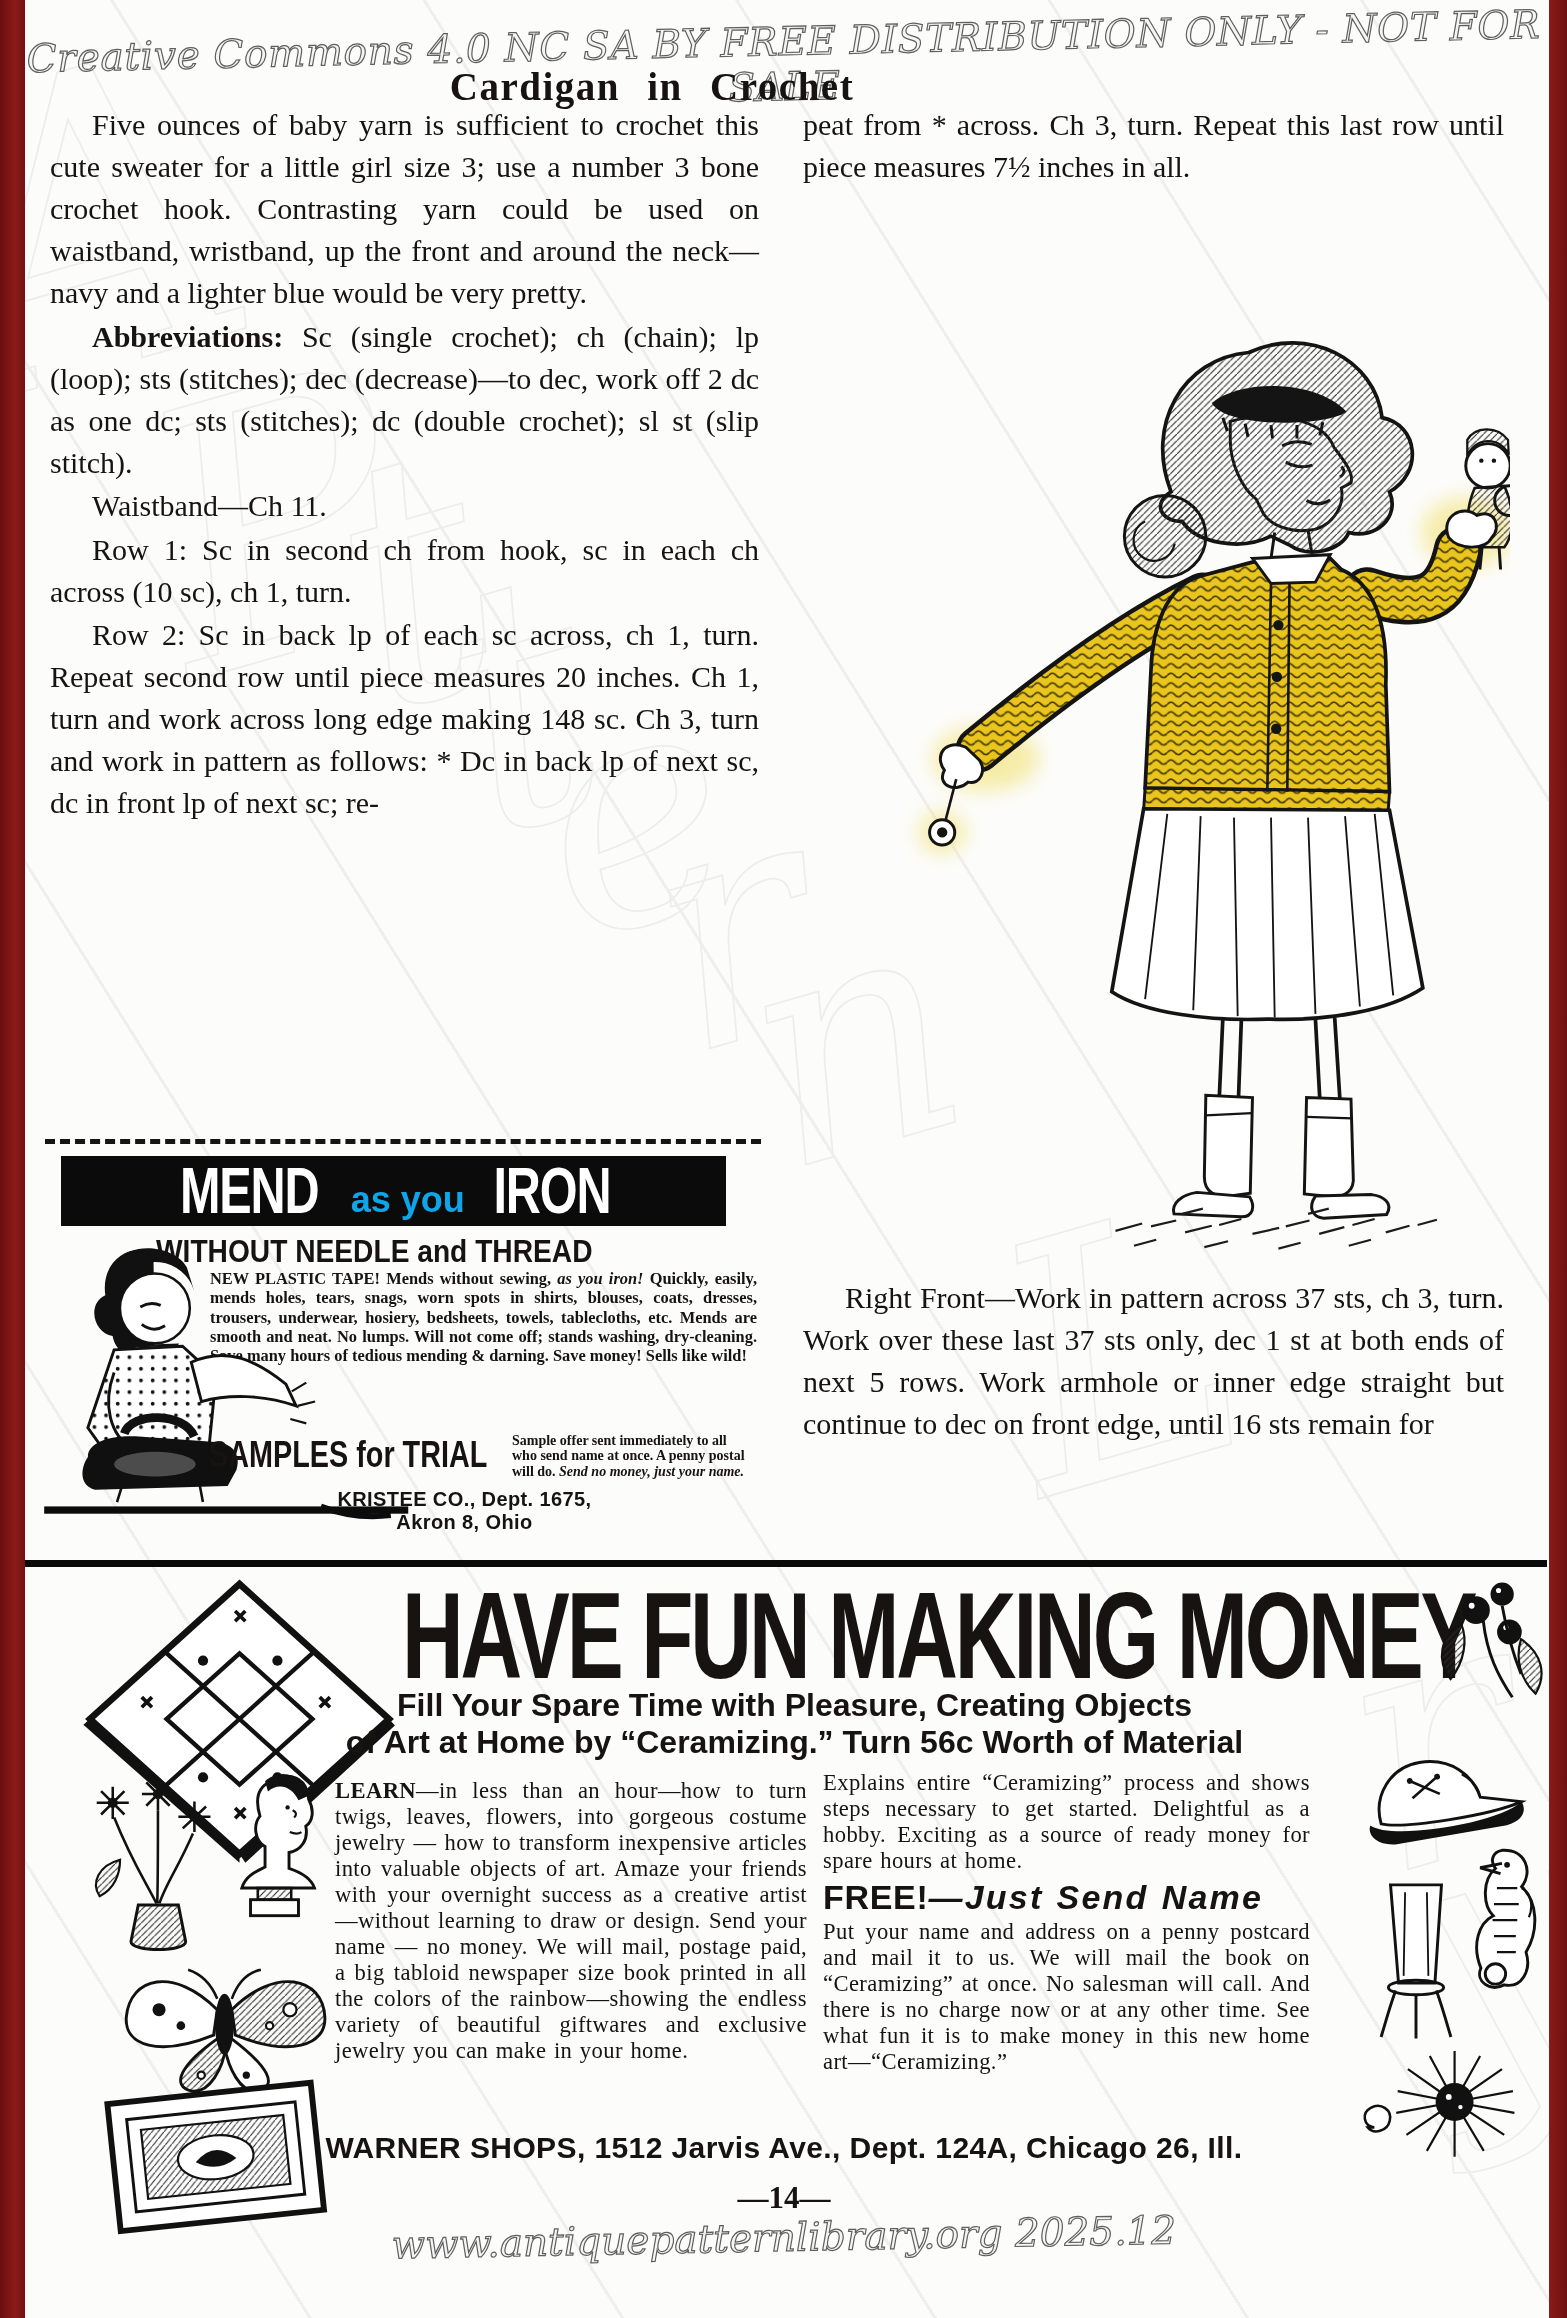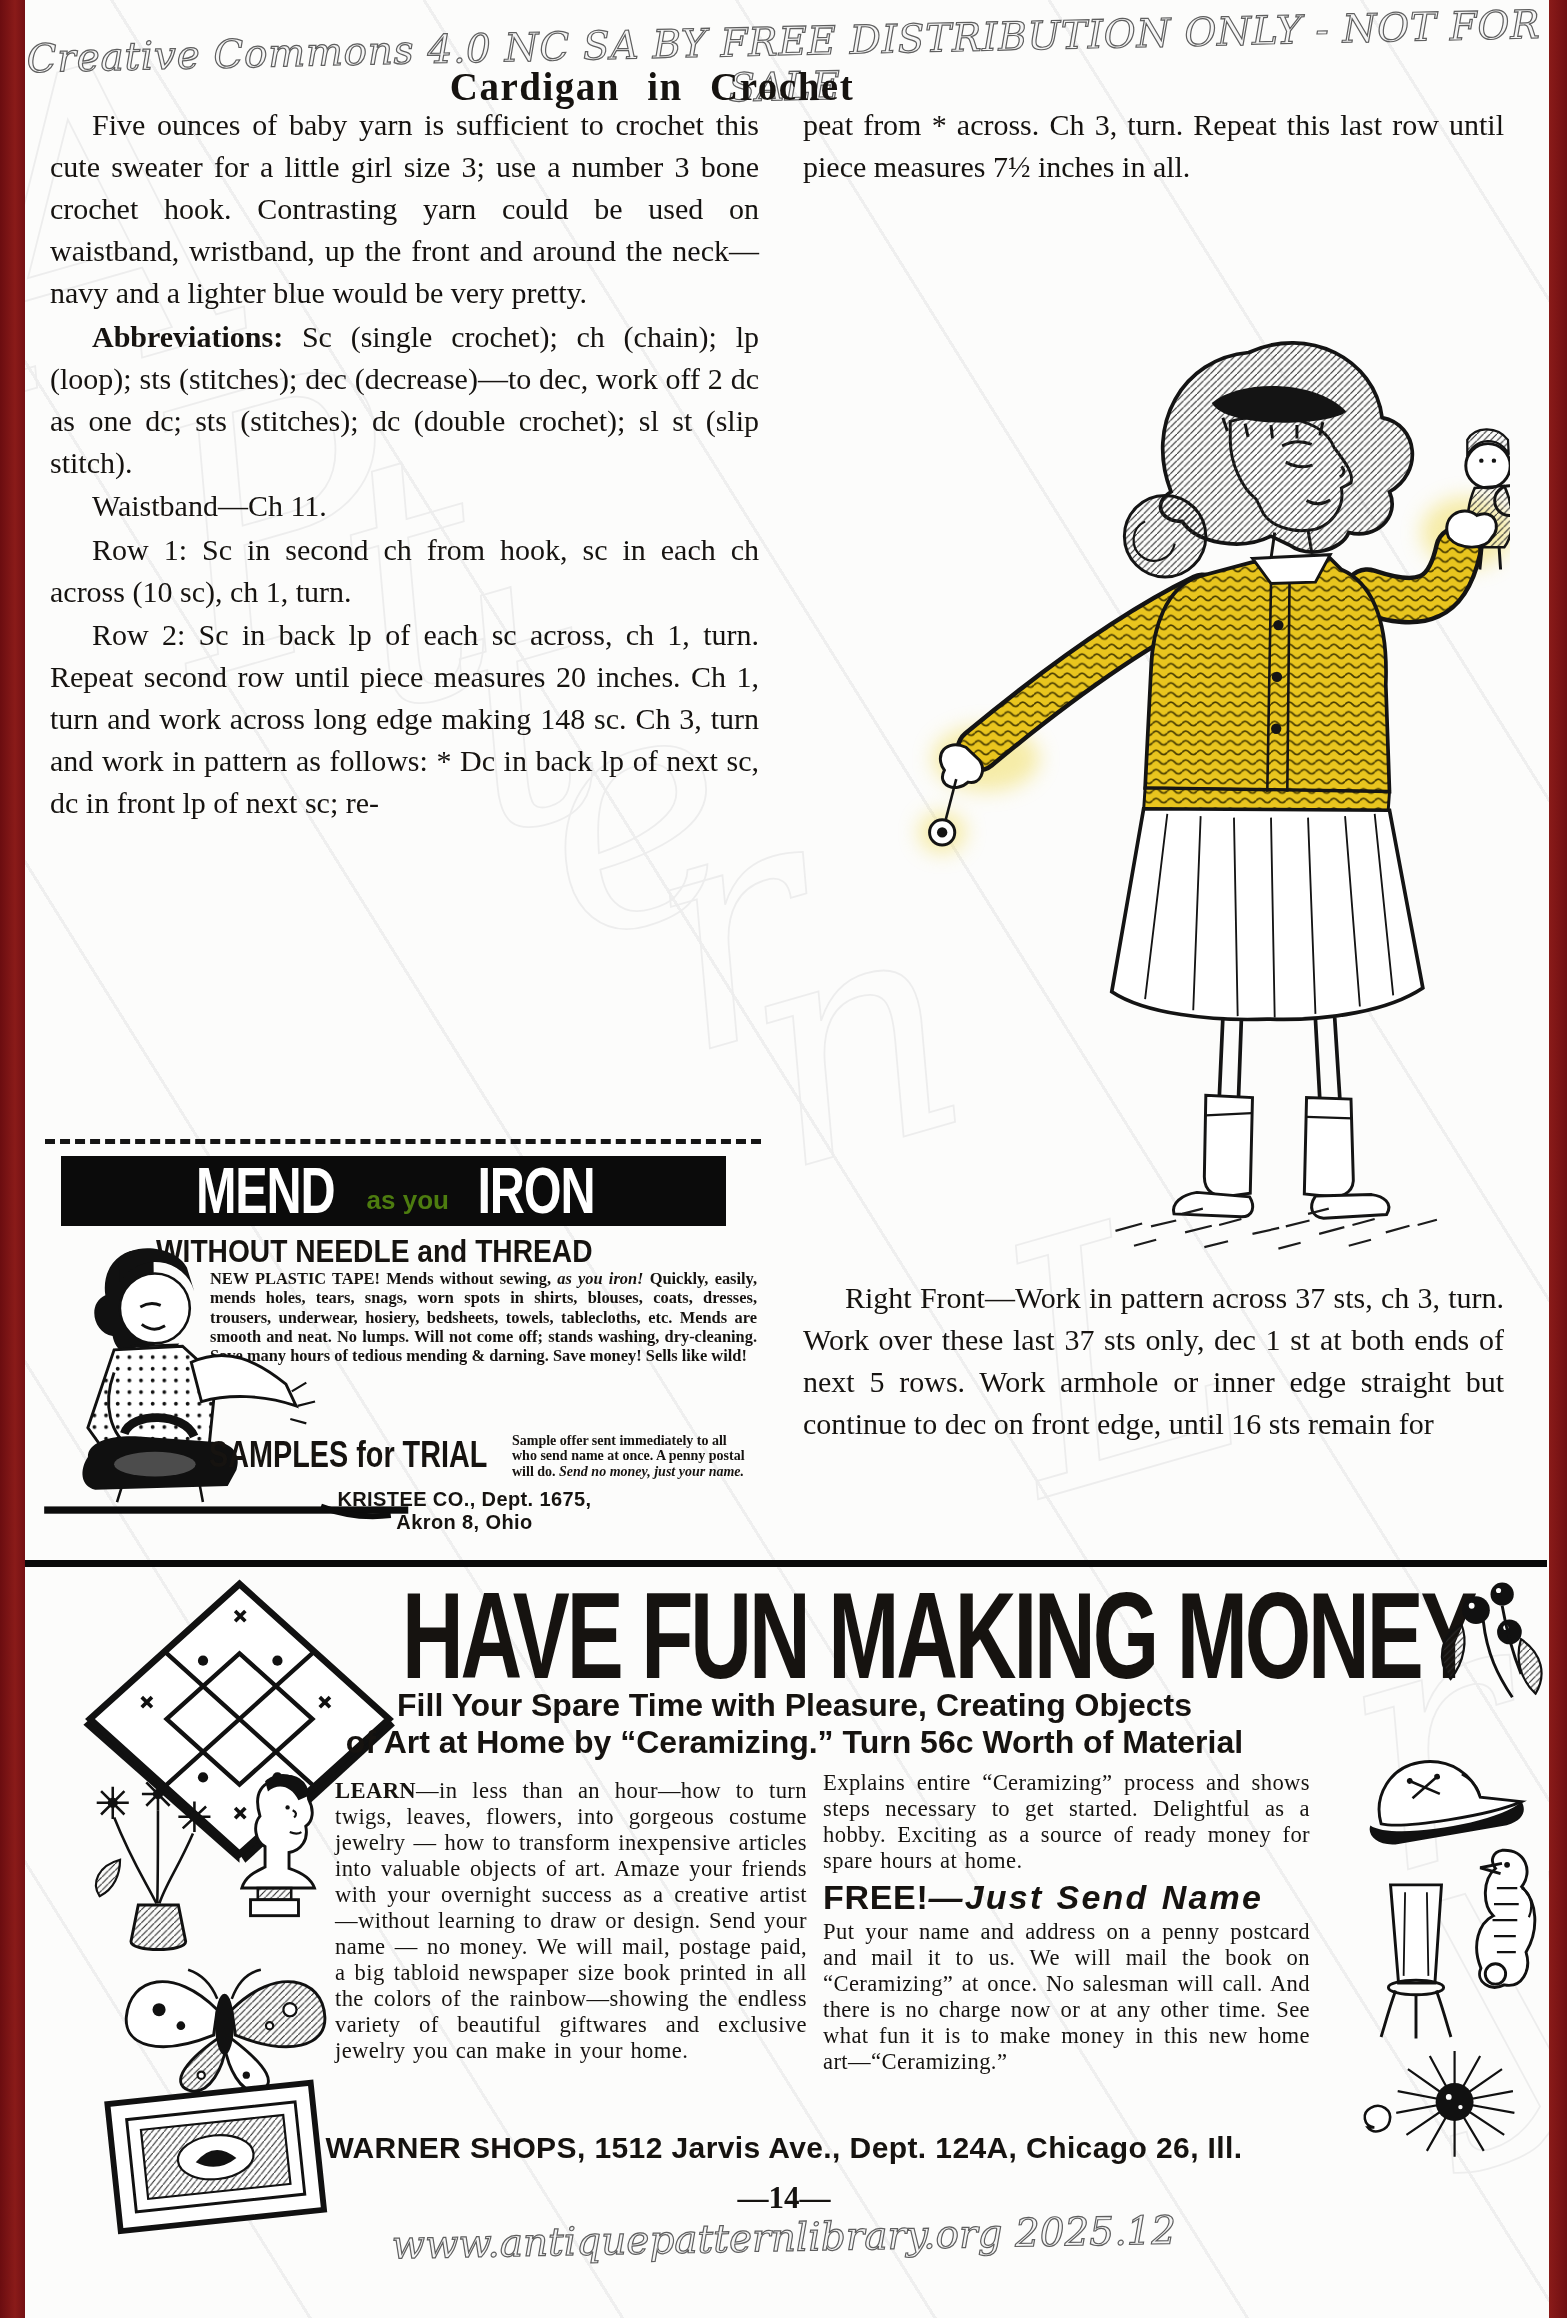--- a/index.html
+++ b/index.html
@@ -25,21 +25,21 @@
   .col-left{left:50px;top:104px;width:709px;}
   .col-right-top{left:803px;top:104px;width:701px;}
   .col-right-front{left:803px;top:1277px;width:701px;}
   .blead{font-weight:700;}
   
   .mend-ad{left:45px;top:1139px;width:716px;height:400px;border-top:5.1px dashed #151515;}
   .mend-banner{position:absolute;left:16px;top:11.7px;width:665px;height:70px;background:#0b0b0b;
         display:flex;align-items:center;justify-content:center;gap:10.2px;}
   .mend-big{color:#fff;font-family:"Liberation Sans",sans-serif;font-weight:900;font-size:64px;
         transform:scaleX(.76);letter-spacing:-1.5px;line-height:1;}
-  .mend-small{color:#4d7c0f;font-family:"Liberation Sans",sans-serif;font-weight:700;font-size:26px;
+  .mend-small{color:#0ea5e9;font-family:"Liberation Sans",sans-serif;font-weight:700;font-size:36px;
         padding-top:19px;line-height:1;}
   .mend-sub{position:absolute;left:111px;top:89px;font-family:"Liberation Sans",sans-serif;
         font-weight:800;font-size:32px;transform:scaleX(.88);transform-origin:left;white-space:nowrap;}
   .mend-fine{position:absolute;left:108px;top:125px;width:604px;font-weight:700;
         font-size:16.4px;line-height:19.3px;text-align:justify;}
   .wrap-spacer{float:left;width:57px;height:124px;margin-top:57px;}
   .mend-woman{position:absolute;left:-1.5px;top:93px;width:379px;height:300px;z-index:1;}
   .samples-title{position:absolute;left:164px;top:290px;font-family:"Liberation Sans",sans-serif;
         font-weight:800;font-size:36px;transform:scaleX(.8);transform-origin:left;white-space:nowrap;z-index:2;}
   .samples-note{position:absolute;left:467px;top:289px;width:237px;font-weight:700;

